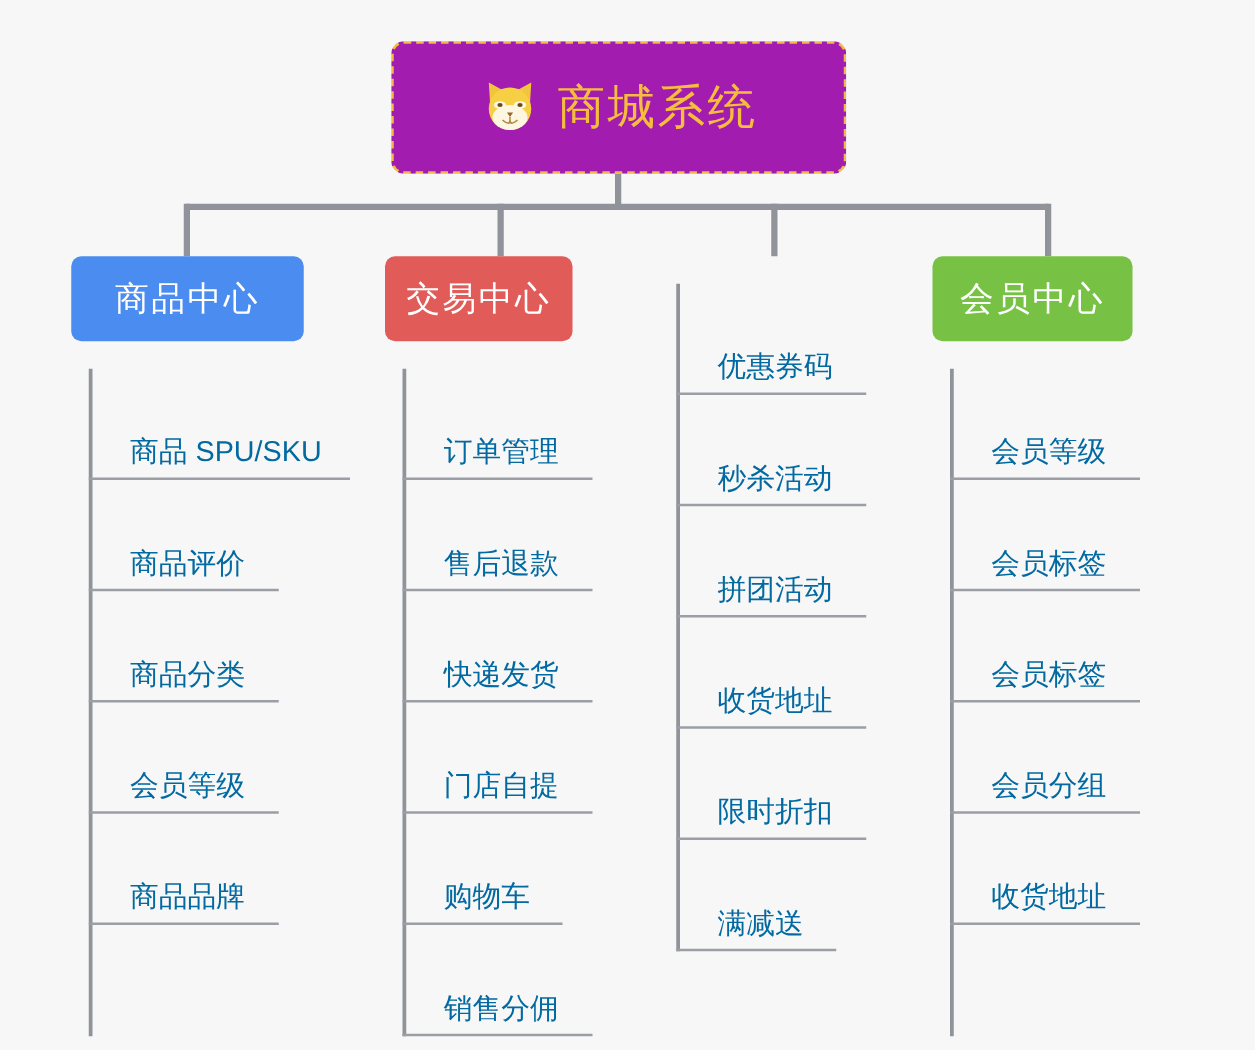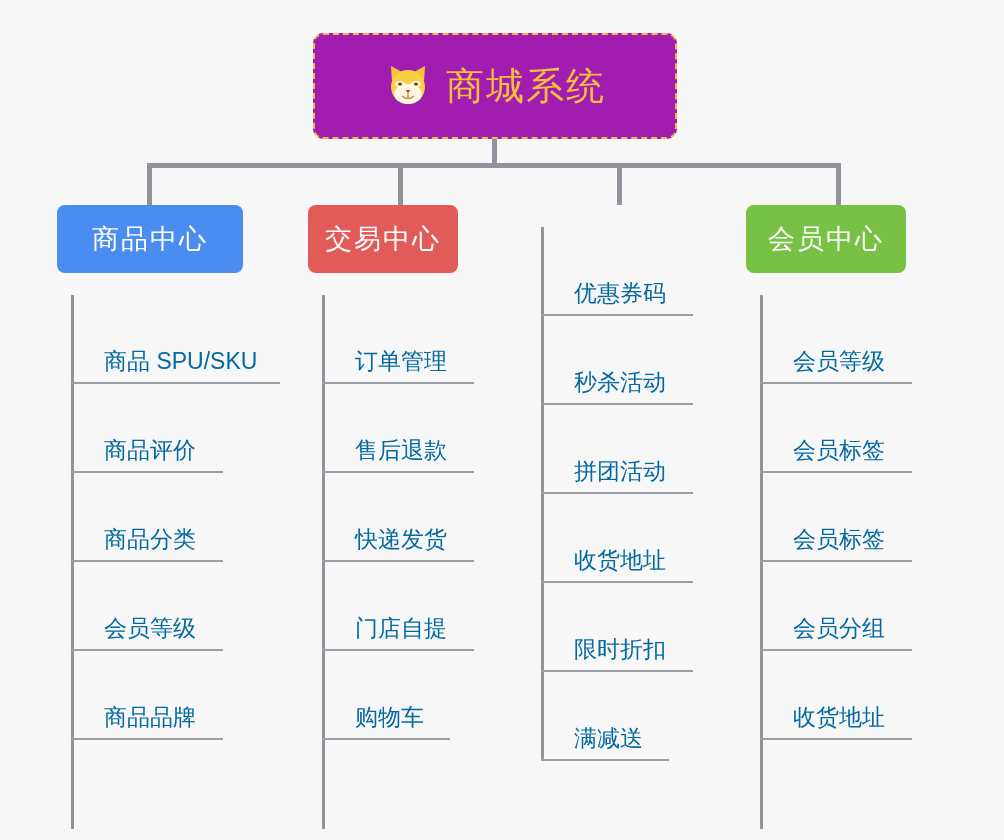--- a/index.html
+++ b/index.html
@@ -208,20 +208,24 @@
           <div class="item-rule" style="width: 152px;"></div>
         </div>
         <div class="item">
           <span class="item-label">门店自提</span>
           <div class="item-rule" style="width: 152px;"></div>
         </div>
         <div class="item">
           <span class="item-label">购物车</span>
           <div class="item-rule" style="width: 128px;"></div>
         </div>
+        <div class="item">
+          <span class="item-label">销售分佣</span>
+          <div class="item-rule" style="width: 152px;"></div>
+        </div>
       </div>
     </div>
     <div class="column" style="left: 527px; width: 186px;">
       <div class="col-body">
         <div class="col-spine" style="background: rgb(144, 147, 153); height: 534px;"></div>
         <div class="item">
           <span class="item-label">优惠券码</span>
           <div class="item-rule" style="width: 152px;"></div>
         </div>
         <div class="item">

